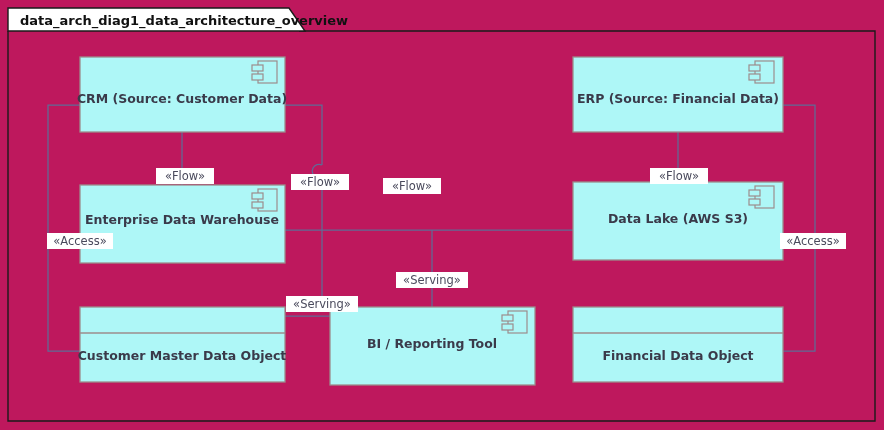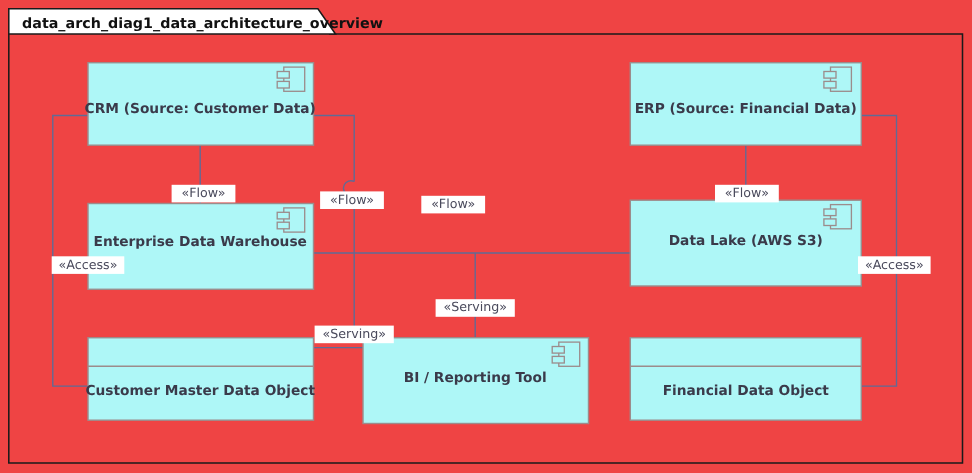--- a/index.html
+++ b/index.html
@@ -7,21 +7,21 @@
     padding: 0;
     background: #ffffff;
   }
   body {
     font-family: "DejaVu Sans", "Liberation Sans", sans-serif;
   }
   #canvas {
     position: relative;
     width: 884px;
     height: 430px;
-    background: #ef4444;
+    background: #be185d;
     overflow: hidden;
   }
   #diagram-svg {
     position: absolute;
     left: 0;
     top: 0;
     width: 884px;
     height: 430px;
   }
   .frame-border {

